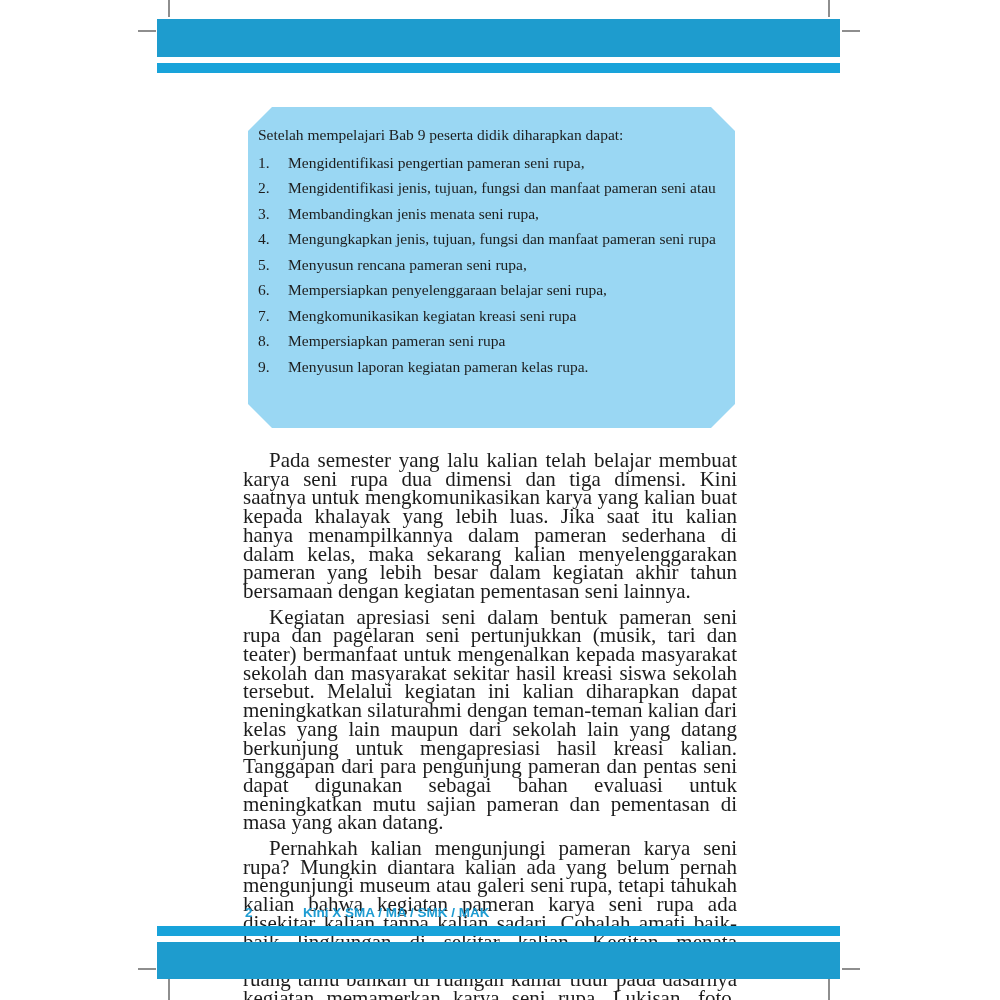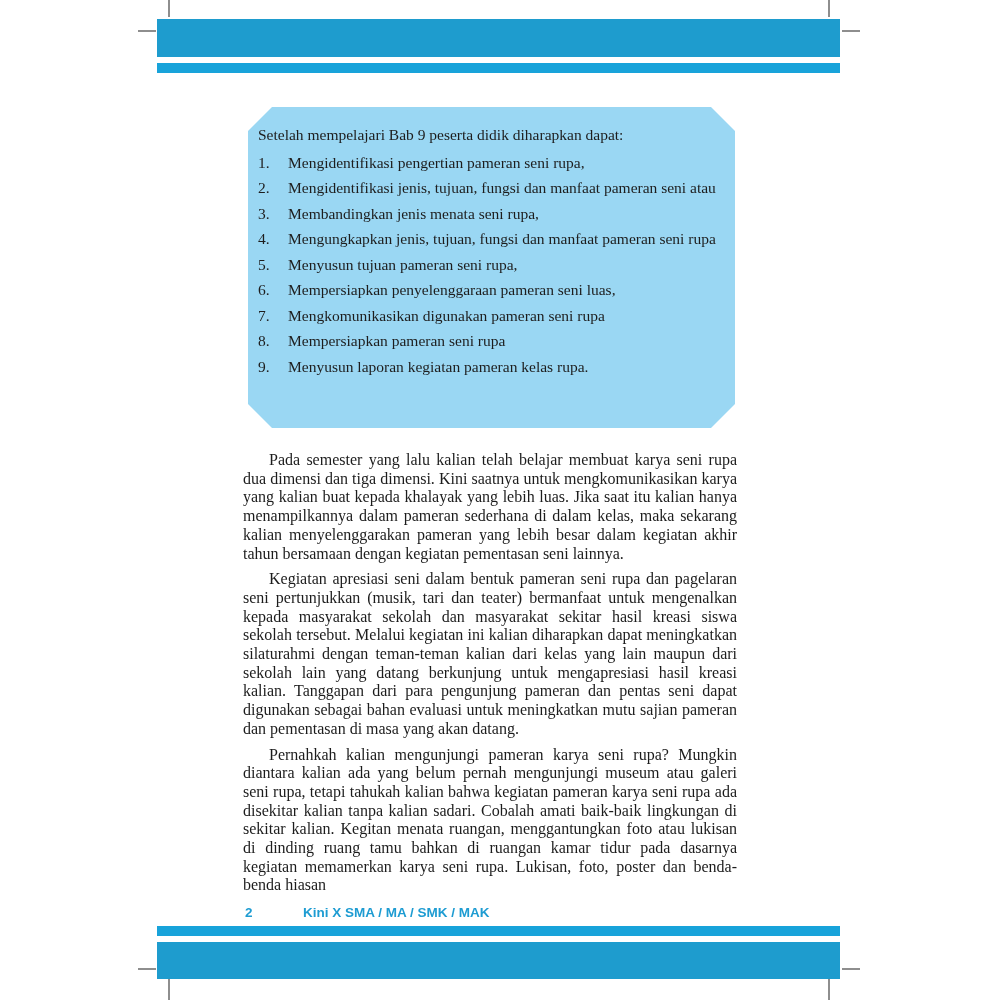--- a/index.html
+++ b/index.html
@@ -61,21 +61,21 @@
 
   
   .body-text {
     position: absolute;
     left: 243px; top: 451px;
     width: 494px;
     color: #1c1c1c;
   }
   .body-text p {
     margin: 0 0 7px 0;
-    font-size: 16px;
+    font-size: 21px;
     line-height: 18.7px;
     text-align: justify;
     text-indent: 26px;
   }
 
   
   .footer {
     position: absolute;
     left: 245px; top: 905px;
     display: flex;
@@ -118,29 +118,29 @@
     <div class="objective-item">
       <span class="objective-number">3.</span>
       <span class="objective-text">Membandingkan jenis menata seni rupa,</span>
     </div>
     <div class="objective-item">
       <span class="objective-number">4.</span>
       <span class="objective-text">Mengungkapkan jenis, tujuan, fungsi dan manfaat pameran seni rupa</span>
     </div>
     <div class="objective-item">
       <span class="objective-number">5.</span>
-      <span class="objective-text">Menyusun tujuan pameran seni rupa,</span>
+      <span class="objective-text">Menyusun rencana pameran seni rupa,</span>
     </div>
     <div class="objective-item">
       <span class="objective-number">6.</span>
-      <span class="objective-text">Mempersiapkan penyelenggaraan pameran seni luas,</span>
+      <span class="objective-text">Mempersiapkan penyelenggaraan belajar seni rupa,</span>
     </div>
     <div class="objective-item">
       <span class="objective-number">7.</span>
-      <span class="objective-text">Mengkomunikasikan digunakan pameran seni rupa</span>
+      <span class="objective-text">Mengkomunikasikan kegiatan kreasi seni rupa</span>
     </div>
     <div class="objective-item">
       <span class="objective-number">8.</span>
       <span class="objective-text">Mempersiapkan pameran seni rupa</span>
     </div>
     <div class="objective-item">
       <span class="objective-number">9.</span>
       <span class="objective-text">Menyusun laporan kegiatan pameran kelas rupa.</span>
     </div>
   </div>

